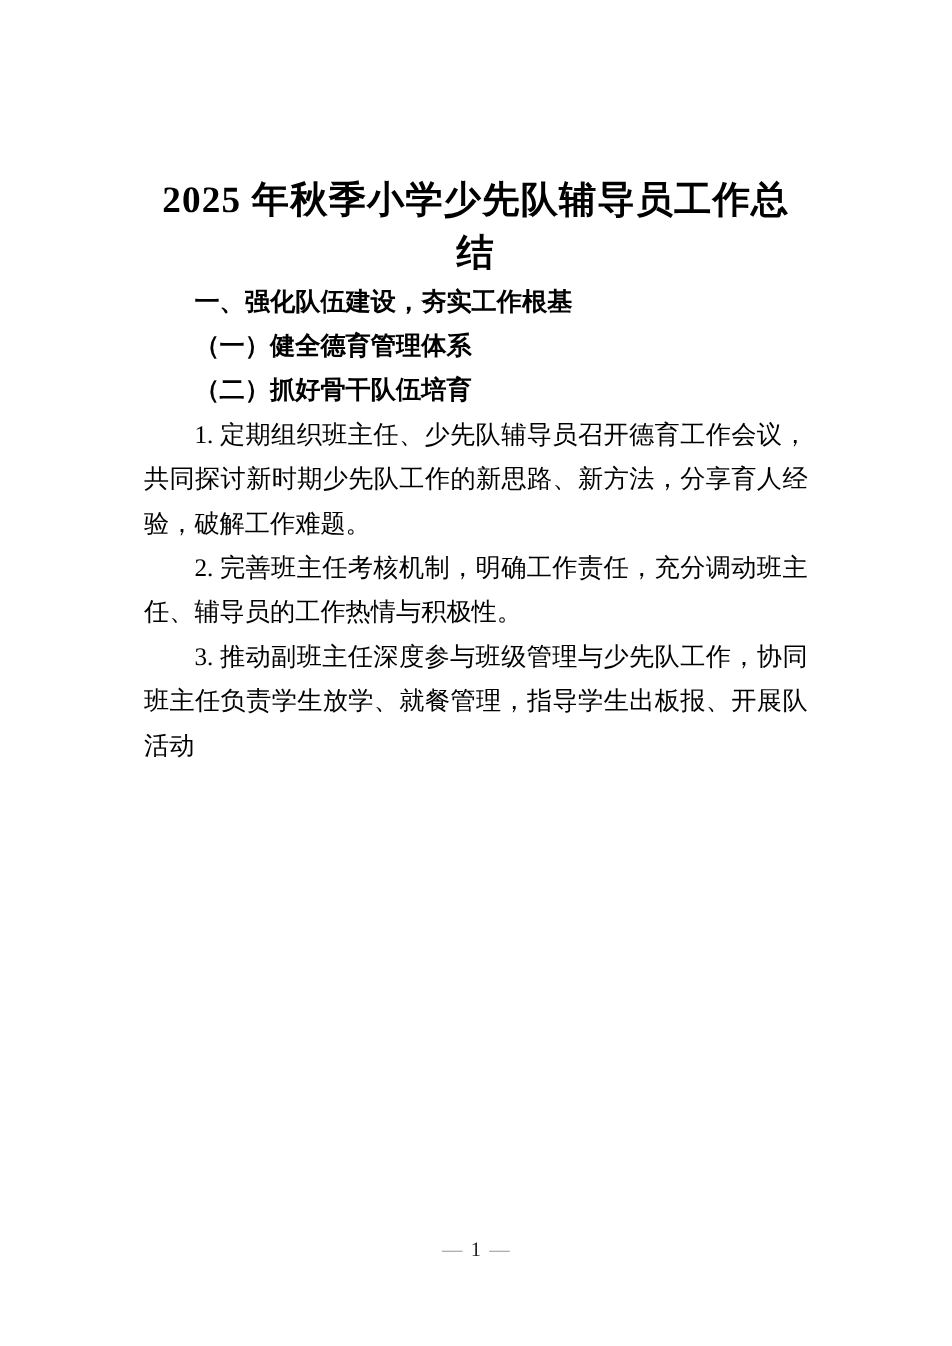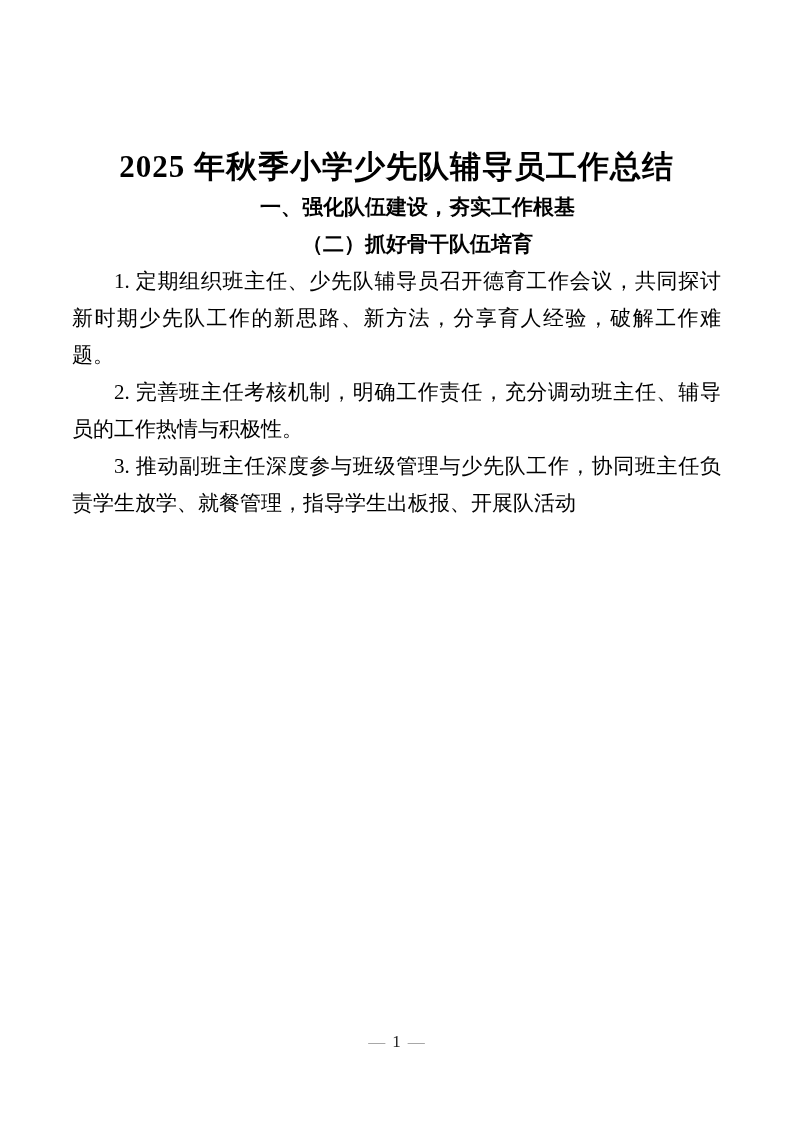--- a/index.html
+++ b/index.html
@@ -10,21 +10,21 @@
   .page {
     position: relative;
     width: 793px;
     height: 1122px;
     background: #ffffff;
     overflow: hidden;
     font-family: "Liberation Serif", "DejaVu Serif", serif;
     color: #000000;
   }
   .content {
-    padding: 0 72px;
+    padding: 0 120px;
   }
   .doc-title {
     margin: 145px 0 0 0;
     font-size: 31px;
     line-height: 44px;
     font-weight: bold;
     text-align: center;
     letter-spacing: 1px;
   }
   .para, .h1, .h2 {
@@ -34,21 +34,21 @@
     text-align: justify;
     text-justify: inter-ideograph;
     text-indent: 2em;
     word-break: break-all;
   }
   .first-para {
     margin-top: 46px;
   }
   .h1, .h2 {
     font-weight: bold;
-    text-align: center;
+    text-align: left;
   }
   .footer {
     position: absolute;
     top: 1030px;
     left: 0;
     width: 100%;
     text-align: center;
     font-size: 17px;
     line-height: 24px;
     color: #222222;
@@ -62,20 +62,21 @@
 <body>
 
 <div class="page">
   <div class="content">
 
     <h1 class="doc-title">2025 年秋季小学少先队辅导员工作总结</h1>
 
 
     <p class="h1">一、强化队伍建设，夯实工作根基</p>
 
+    <p class="h2">（一）健全德育管理体系</p>
 
 
     <p class="h2">（二）抓好骨干队伍培育</p>
 
     <p class="para">1. 定期组织班主任、少先队辅导员召开德育工作会议，共同探讨新时期少先队工作的新思路、新方法，分享育人经验，破解工作难题。</p>
 
     <p class="para">2. 完善班主任考核机制，明确工作责任，充分调动班主任、辅导员的工作热情与积极性。</p>
 
     <p class="para">3. 推动副班主任深度参与班级管理与少先队工作，协同班主任负责学生放学、就餐管理，指导学生出板报、开展队活动</p>
 

